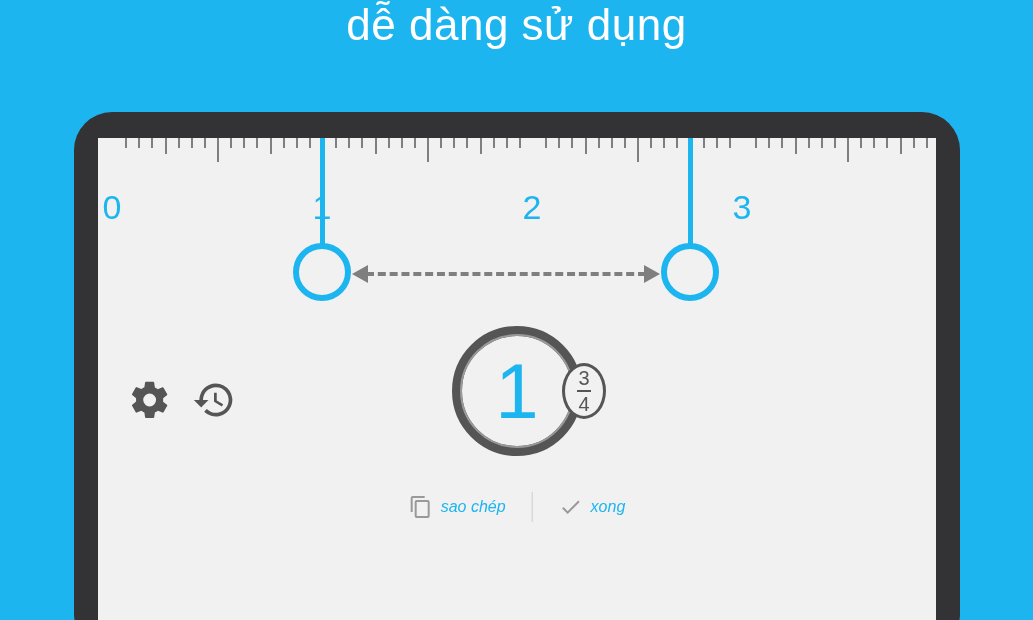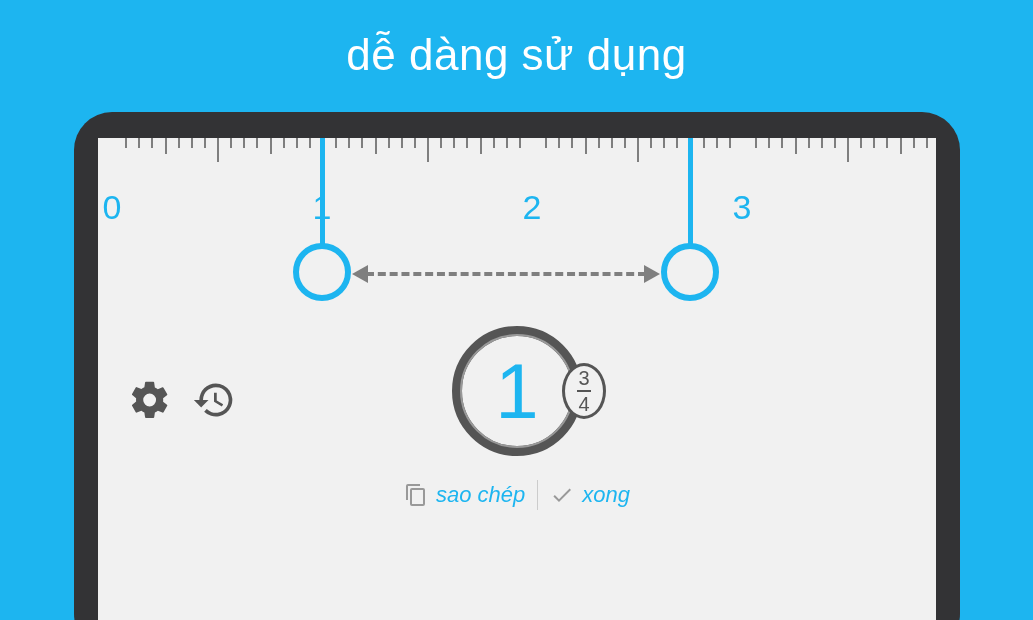--- a/index.html
+++ b/index.html
@@ -9,21 +9,20 @@
     background: #1db5f0;
     font-family: -apple-system, "Helvetica Neue", Arial, sans-serif;
     overflow: hidden;
     position: relative;
   }
   .headline {
     color: #fff;
     font-size: 44px;
     font-weight: 500;
     text-align: center;
-    padding-top: 30px;
     letter-spacing: 0.5px;
   }
   .tablet {
     position: absolute;
     left: 74px;
     top: 112px;
     width: 886px;
     height: 540px;
     background: #333335;
     border-radius: 38px;
@@ -165,27 +164,27 @@
     font-size: 24px;
     color: #555;
     font-weight: 400;
   }
   .app-name .light { color: #bbb; font-weight: 300; }
 
   
   .actions {
     position: absolute;
     left: 50%;
-    top: 342px;
+    top: 354px;
     transform: translateX(-50%);
     display: flex;
     align-items: center;
-    gap: 12px;
+    gap: 26px;
     font-style: italic;
-    font-size: 22px;
+    font-size: 16px;
   }
   .action-btn {
     display: flex;
     align-items: center;
     gap: 8px;
     cursor: pointer;
   }
   .action-btn svg { width: 24px; height: 24px; fill: #999; }
   .action-btn span { color: #1db5f0; }
   .action-sep {

